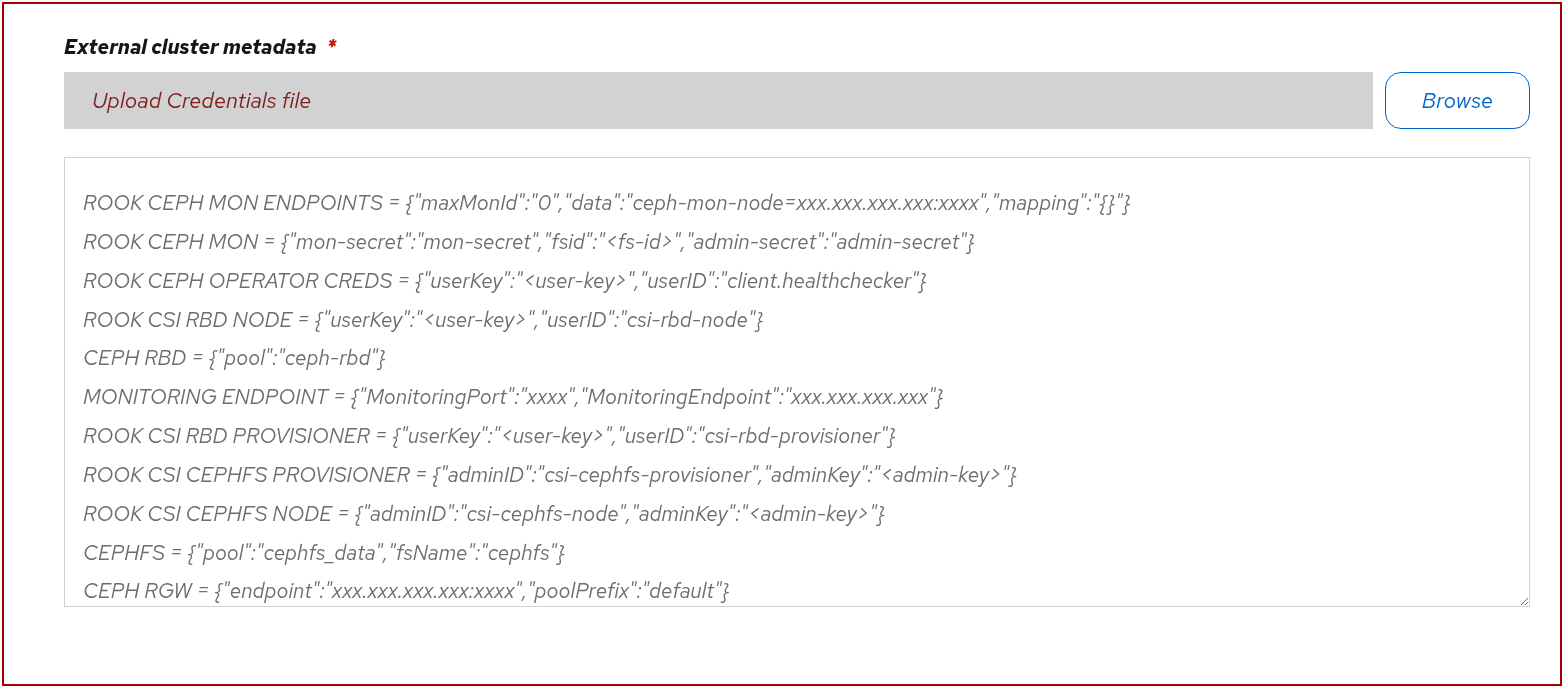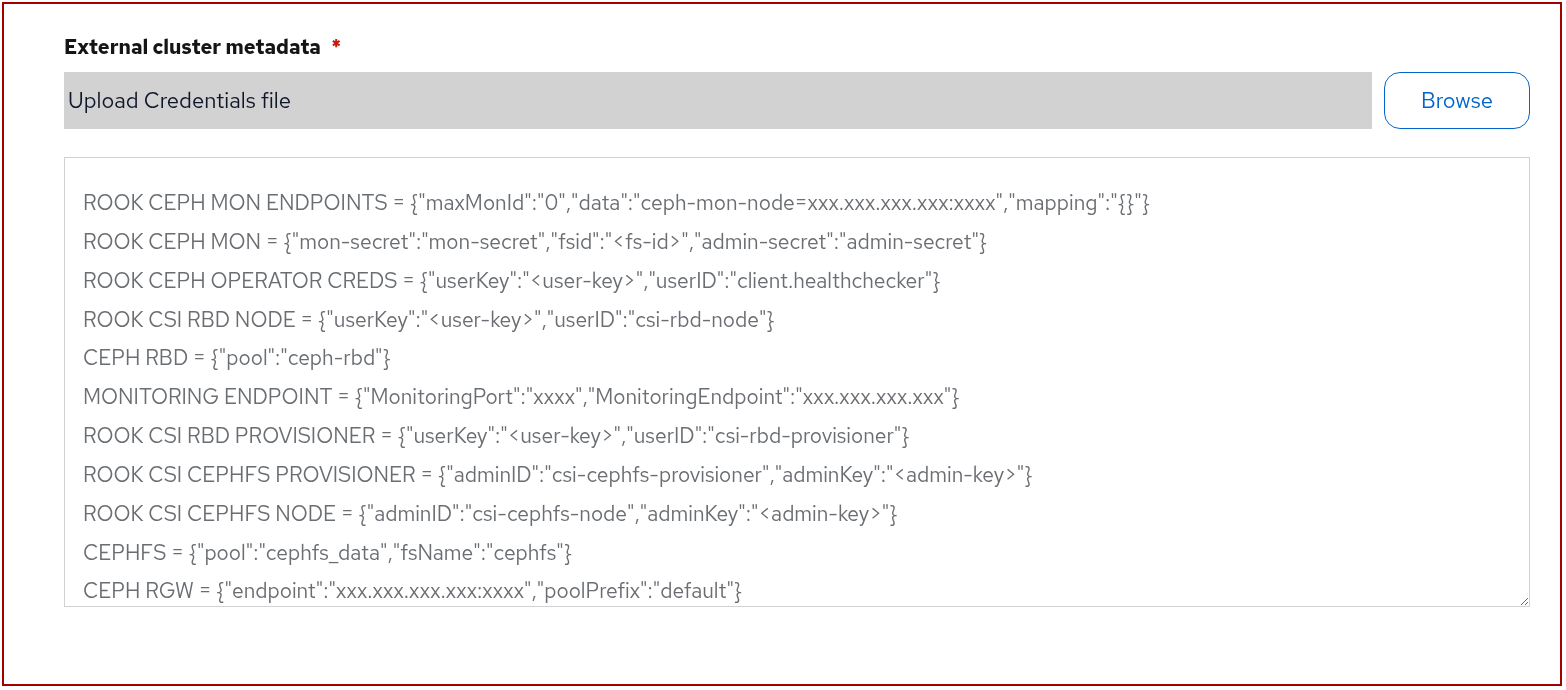--- a/index.html
+++ b/index.html
@@ -1,18 +1,19 @@
 <!DOCTYPE html>
 <html><head>
   <meta charset="utf-8">
   <style>
     * {
       box-sizing: border-box;
       margin: 0;
       padding: 0;
+      font-style: italic;
     }
     body {
       font-family: "Red Hat Text", "Helvetica Neue", Arial, sans-serif;
       background: #ffffff;
       width: 1566px;
       height: 690px;
       overflow: hidden;
     }
     .outer-border {
       border: 2px solid #a30000;
@@ -34,23 +35,23 @@
     }
     .upload-row {
       display: flex;
       align-items: stretch;
       gap: 12px;
       margin-bottom: 28px;
     }
     .upload-text {
       flex: 1;
       background: #d2d2d2;
-      color: #0f172a;
+      color: #7f1d1d;
       font-size: 22px;
-      padding: 14px 4px;
+      padding: 14px 28px;
       display: flex;
       align-items: center;
       border: none;
     }
     .browse-button {
       background: #ffffff;
       color: #0066cc;
       border: 1.5px solid #0066cc;
       border-radius: 16px;
       font-size: 22px;

